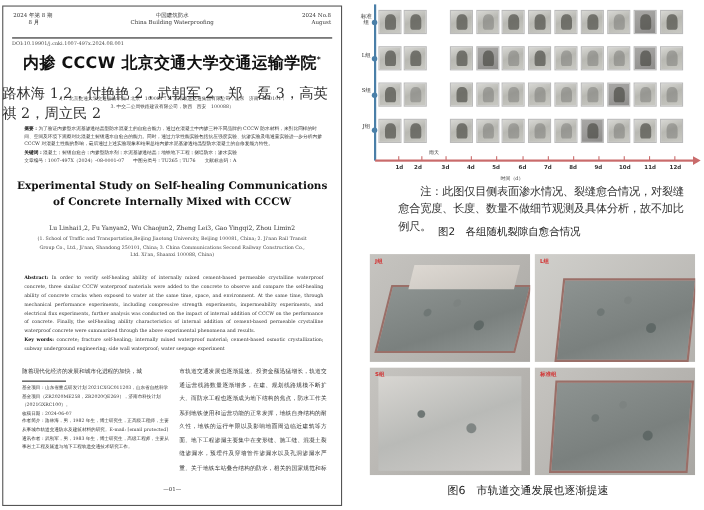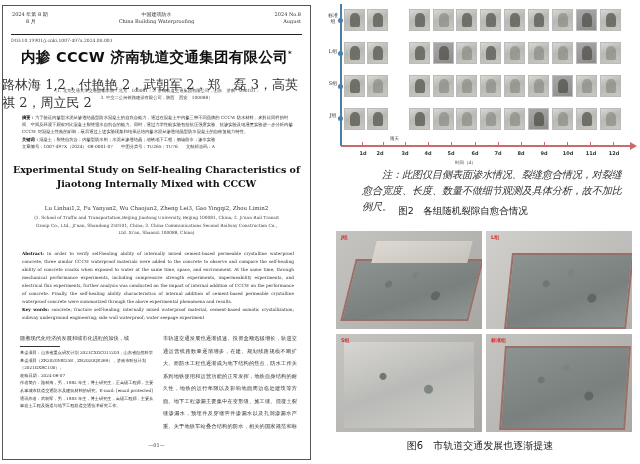--- a/index.html
+++ b/index.html
@@ -44,21 +44,21 @@
   .xtitle { position:absolute; left:455px; top:160px; font-size:4.5px; color:#444; }
   .rain { position:absolute; left:390px; top:136px; font-size:4.5px; color:#333; }
   .thumb { position:absolute; width:21px; height:22px; border:1px solid #bbb; box-sizing:border-box;
            background:linear-gradient(160deg,#d8d8d4 0%,#b8b8b2 45%,#c9c9c3 100%); overflow:hidden; }
   .thumb::after { content:""; position:absolute; left:5px; top:3px; width:10px; height:14px; border-radius:40% 40% 20% 20%;
                   background:rgba(70,70,65,0.65); }
   .thumb.dark { background:linear-gradient(160deg,#a9a8a6,#8e8d8b); }
   .thumb.light::after { background:rgba(90,90,85,0.35); }
 
   .note { position:absolute; left:362px; top:167px; width:268px; font-size:10.2px; line-height:16px; color:#333;
-          font-family:"DejaVu Sans", sans-serif; text-indent:20px; letter-spacing:-0.2px;font-style:italic; }
+          font-family:"DejaVu Sans", sans-serif; text-indent:20px; letter-spacing:-0.2px; }
   .cap2 { position:absolute; left:0; right:0; top:205px; font-size:9.5px; color:#222; text-align:center;
           font-family:"DejaVu Sans", sans-serif; }
   .cap2wrap { position:absolute; left:303px; width:320px; top:0; height:220px; }
 
   .photo { position:absolute; width:146px; height:98px; overflow:hidden; }
   .photo .bg { position:absolute; inset:0; background:linear-gradient(135deg,#c6c4c0,#a9a7a3); }
   .photo .slab { position:absolute; background:
       radial-gradient(circle at 30% 40%, #6f7775 0 3px, transparent 4px),
       radial-gradient(circle at 70% 60%, #5f6866 0 4px, transparent 5px),
       radial-gradient(circle at 50% 25%, #7d8381 0 3px, transparent 4px),
@@ -89,37 +89,37 @@
     <div class="r">
         <div>2024 No.8</div>
       <div>August</div>
       </div>
   </div>
 </div>
 <div class="hdr-rule" style="left:11px;right:338px;top:34px"></div>
 <div class="doi" style="left:11px;top:38px">DOI:10.19901/j.cnki.1007-497x.2024.08.001</div>
 
 <div class="title-cn" style="left:2px;width:309px;right:auto">
-  <span>内掺 CCCW 济南轨道交通集团有限公司</span><sup>*</sup>
+  <span>内掺 CCCW 北京交通大学交通运输学院</span><sup>*</sup>
 </div>
 <div class="authors-cn" style="left:2px;width:309px;right:auto">路林海 1,2，付艳艳 2，武朝军 2，郑　磊 3，高英祺 2，周立民 2</div>
 <div class="affil-cn" style="left:22px;width:269px;right:auto">
   <div>（1. 北京交通大学交通运输学院，北京　100081；2. 济南轨道交通集团有限公司，山东　济南　250101；</div>
   <div>3. 中交二公局铁路建设有限公司，陕西　西安　100088）</div>
 </div>
 
 <div class="abs-cn" style="right:auto;width:272px;height:48px;overflow:hidden">
   <b>摘要：</b><span>为了验证内掺型水泥基渗透结晶型防水混凝土的自愈合能力，通过在混凝土中内掺三种不同品牌的 CCCW 防水材料，来對比同样的时间、空间及环境下观察对比混凝土裂缝遇水自愈合的能力。同时，通过力学性能实验包括抗压强度实验、抗渗实验及电通量实验进一步分析内掺 CCCW 对混凝土性能的影响，最后通过上述实验现象和结果总结内掺水泥基渗透结晶型防水混凝土的自修复能力特性。</span><br>
   <b>关键词：</b><span>混凝土；裂缝自愈合；内掺型防水剂；水泥基渗透结晶；地铁地下工程；侧墙防水；渗水实验</span><br>
   <span>文章编号：1007-497X（2024）-08-0001-07</span>&nbsp;&nbsp;&nbsp;&nbsp;&nbsp;
   <span>中图分类号：TU265；TU76</span>&nbsp;&nbsp;&nbsp;&nbsp;&nbsp;
   <span>文献标志码：A</span>
 </div>
 
-<div class="title-en" style="left:12px;width:289px;right:auto">Experimental Study on Self-healing Characteristics of Jiaotong Internally Mixed with CCCW</div>
+<div class="title-en" style="left:12px;width:289px;right:auto">Experimental Study on Self-healing Communications of Concrete Internally Mixed with CCCW</div>
 <div class="authors-en" style="left:2px;width:309px;right:auto">Lu Linhai1,2, Fu Yanyan2, Wu Chaojun2, Zheng Lei3, Gao Yingqi2, Zhou Limin2</div>
 <div class="affil-en" style="left:32px;width:249px;right:auto">(1. School of Traffic and Transportation,Beijing Jiaotong University, Beijing 100081, China; 2. Ji'nan Rail Transit Group Co., Ltd., Ji'nan, Shandong 250101, China; 3. China Communications Second Railway Construction Co., Ltd. Xi'an, Shaanxi 100088, China)</div>
 
 <div class="abs-en" style="right:auto;width:272px;height:74px;overflow:hidden">
   <b>Abstract:</b>
   <span>In order to verify self-healing ability of internally mixed cement-based permeable crystalline waterproof concrete, three similar CCCW waterproof materials were added to the concrete to observe and compare the self-healing ability of concrete cracks when exposed to water at the same time, space, and environment. At the same time, through mechanical performance experiments, including compressive strength experiments, impermeability experiments, and electrical flux experiments, further analysis was conducted on the impact of internal addition of CCCW on the performance of concrete. Finally, the self-healing ability characteristics of internal addition of cement-based permeable crystalline waterproof concrete were summarized through the above experimental phenomena and results.</span><br>
   <b>Key words:</b>
   <span>concrete; fracture self-healing; internally mixed waterproof material; cement-based osmotic crystallization; subway underground engineering; side wall waterproof; water seepage experiment</span>
 </div>
 

